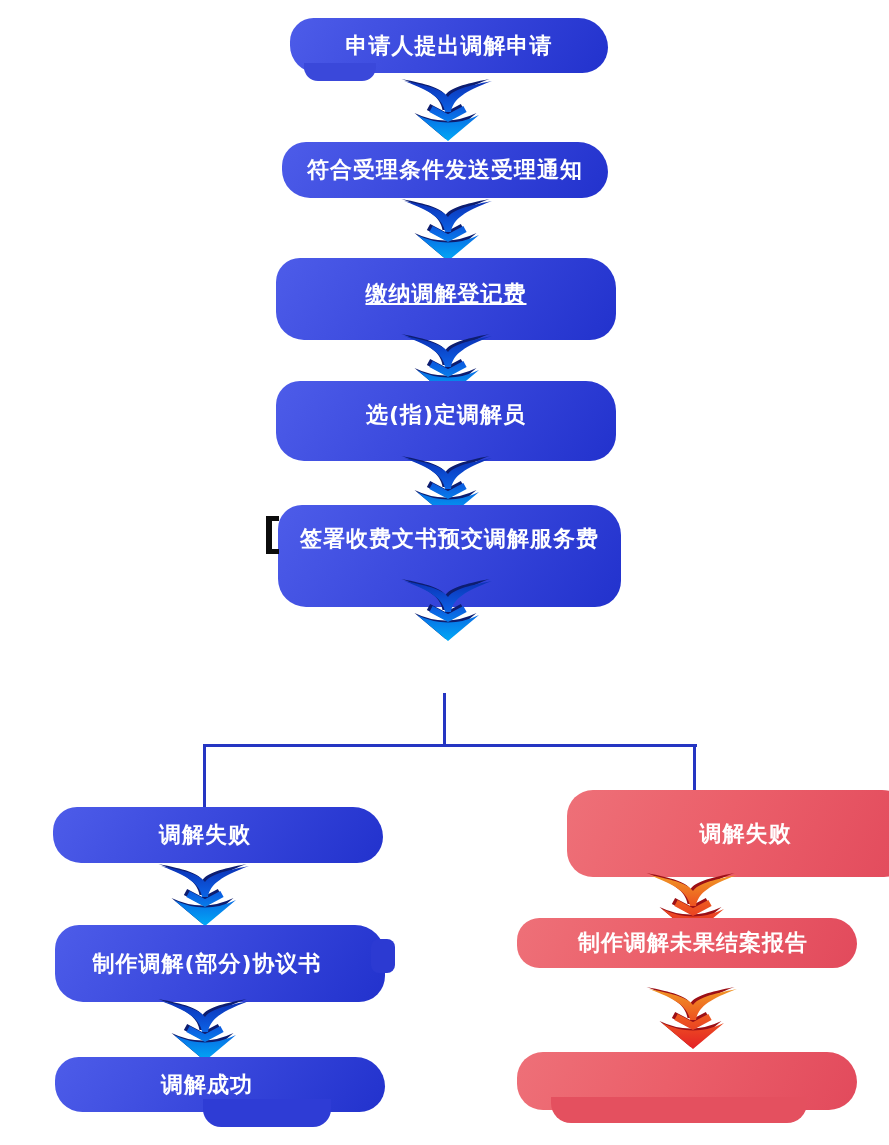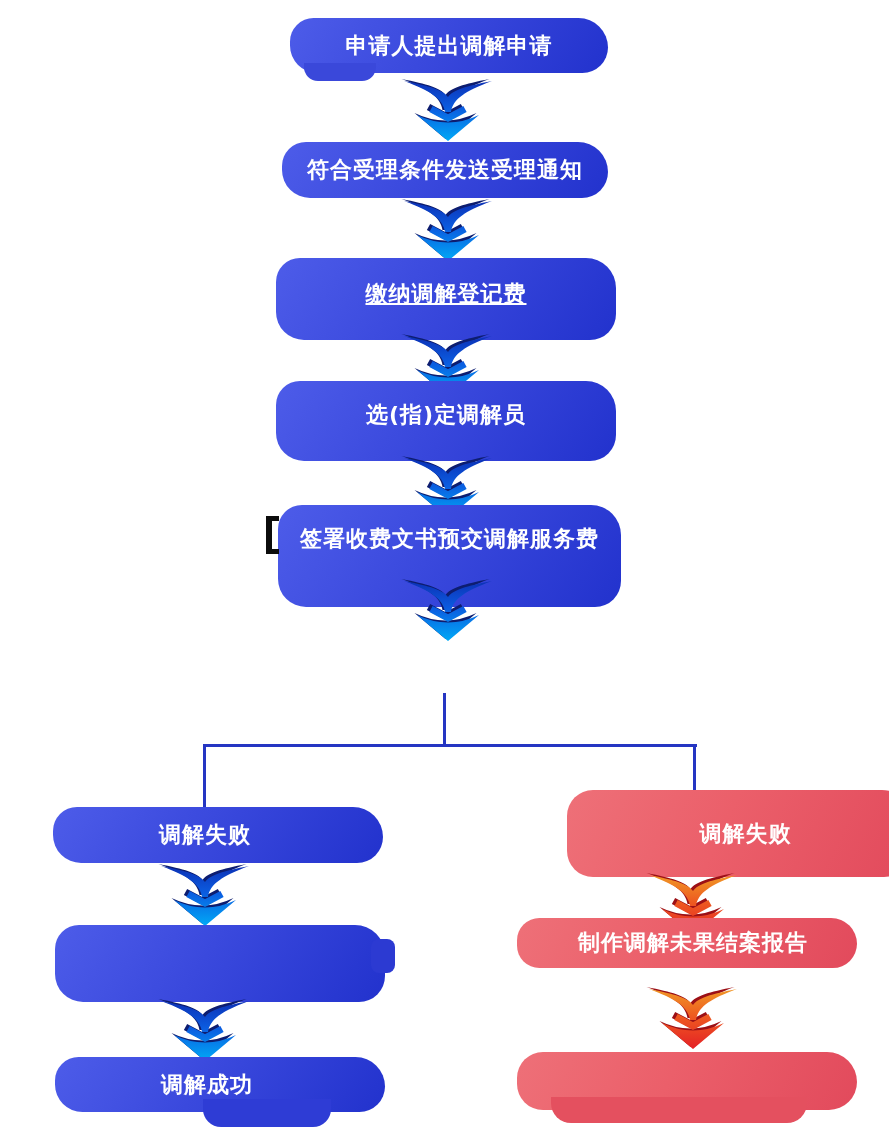--- a/index.html
+++ b/index.html
@@ -151,20 +151,21 @@
 
   <div class="node blue n-s1">
     <span class="label">调解失败</span>
   </div>
   <svg class="arrow" style="left:157px;top:863px" width="93" height="64" viewBox="-3 -2 93 64">
       <use href="#arrow3d-blue"></use>
     </svg>
 
   <div class="node blue n-s2">
     <span class="bump bump-s2"></span>
+    <span class="label">制作调解(部分)协议书</span>
   </div>
   <svg class="arrow" style="left:157px;top:998px" width="93" height="64" viewBox="-3 -2 93 64">
       <use href="#arrow3d-blue"></use>
     </svg>
 
   <div class="node blue n-s3">
     <span class="bump bump-s3"></span>
     <span class="label">调解成功</span>
   </div>
 

